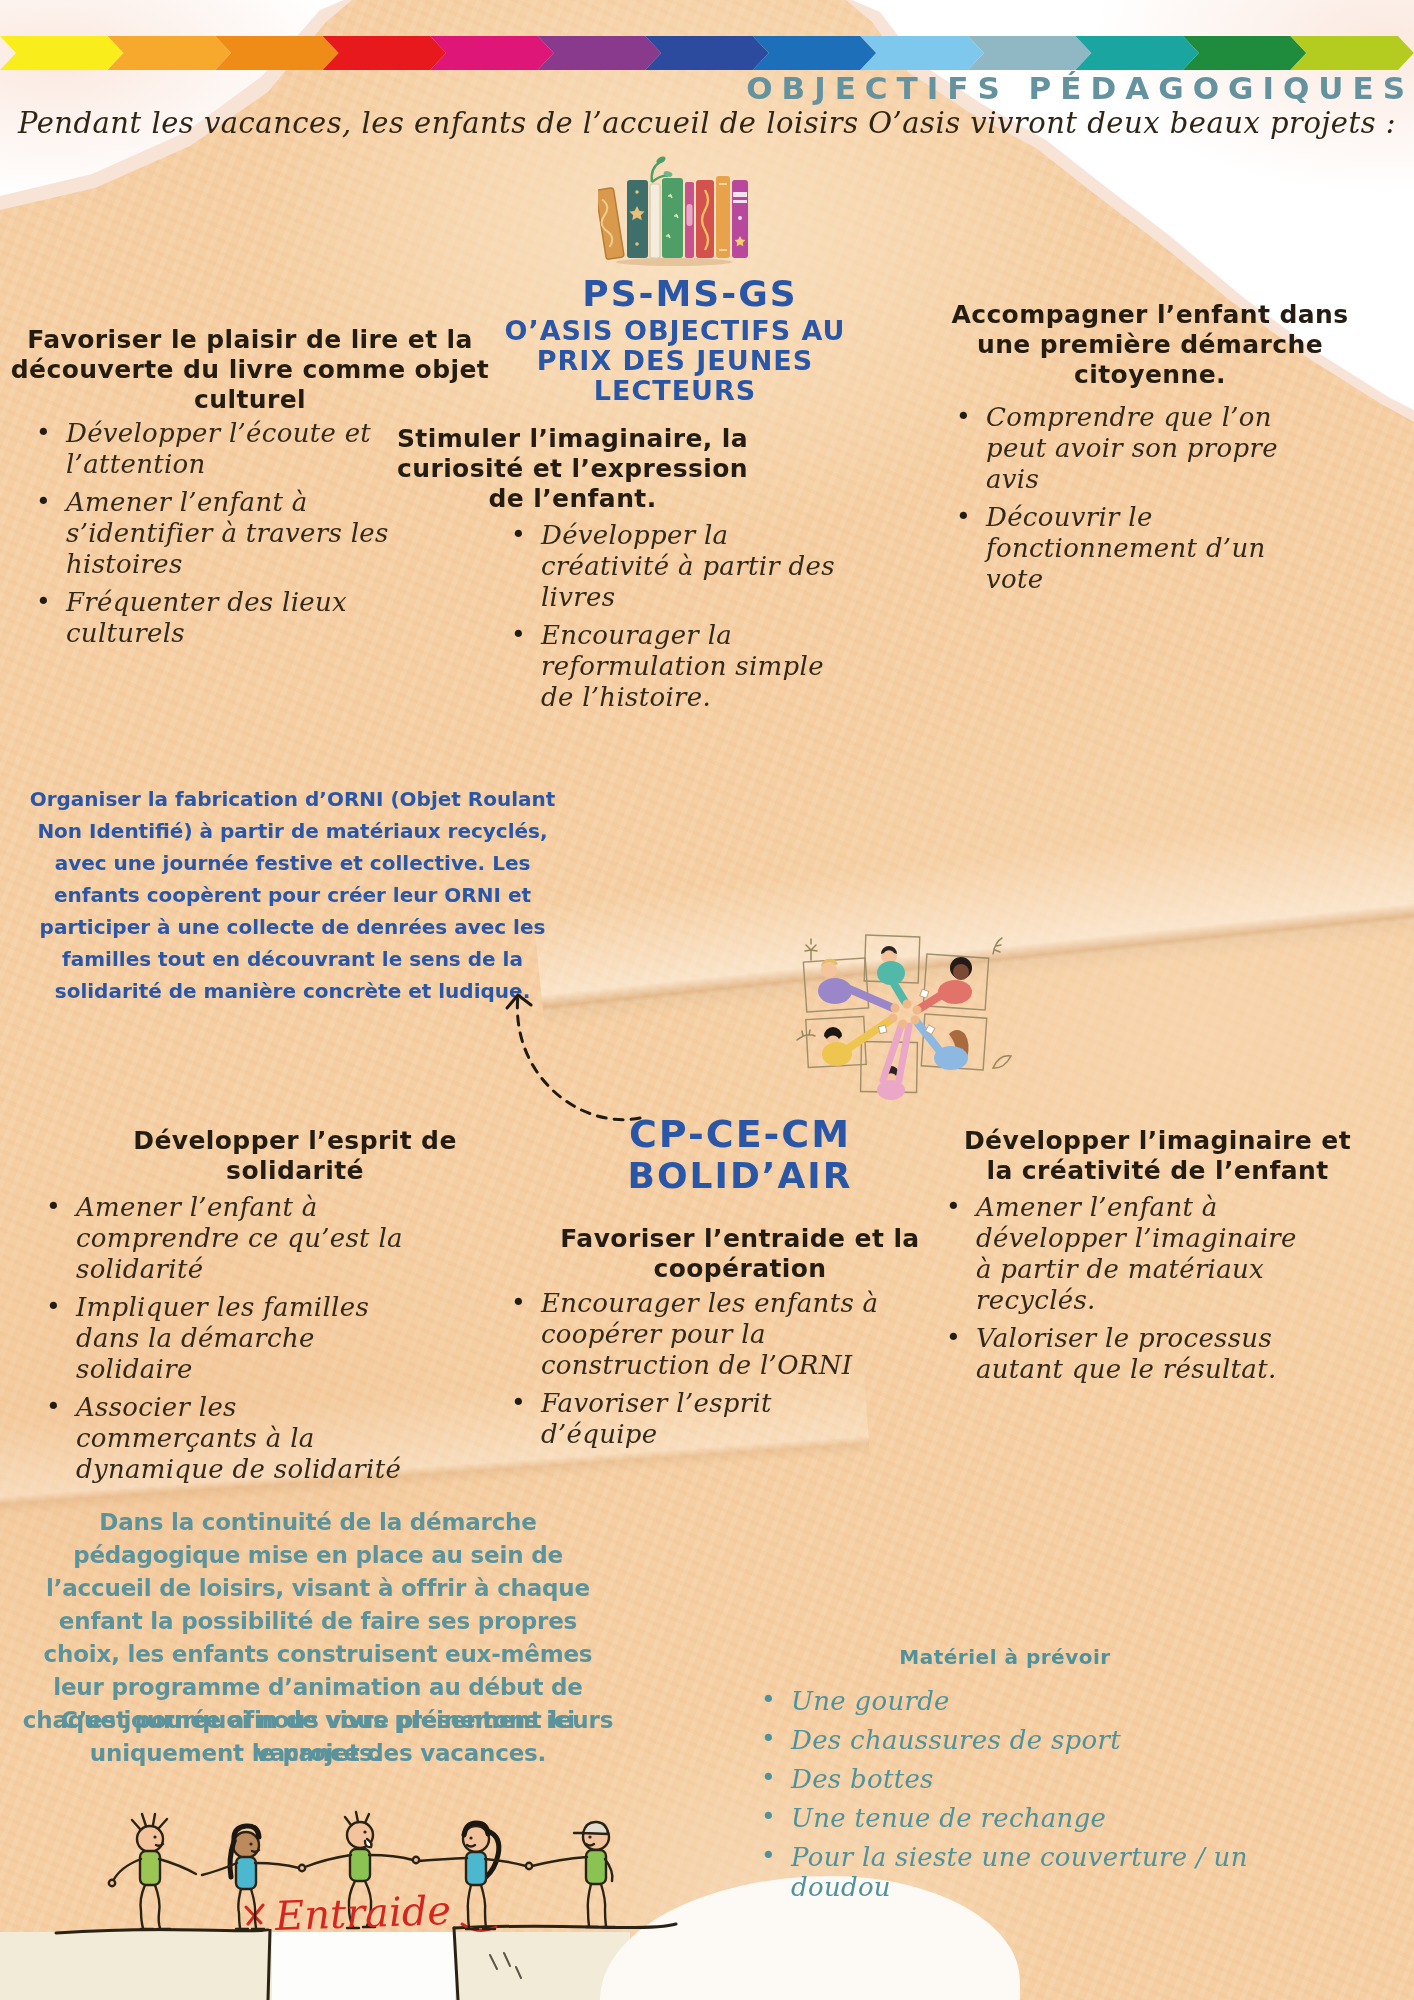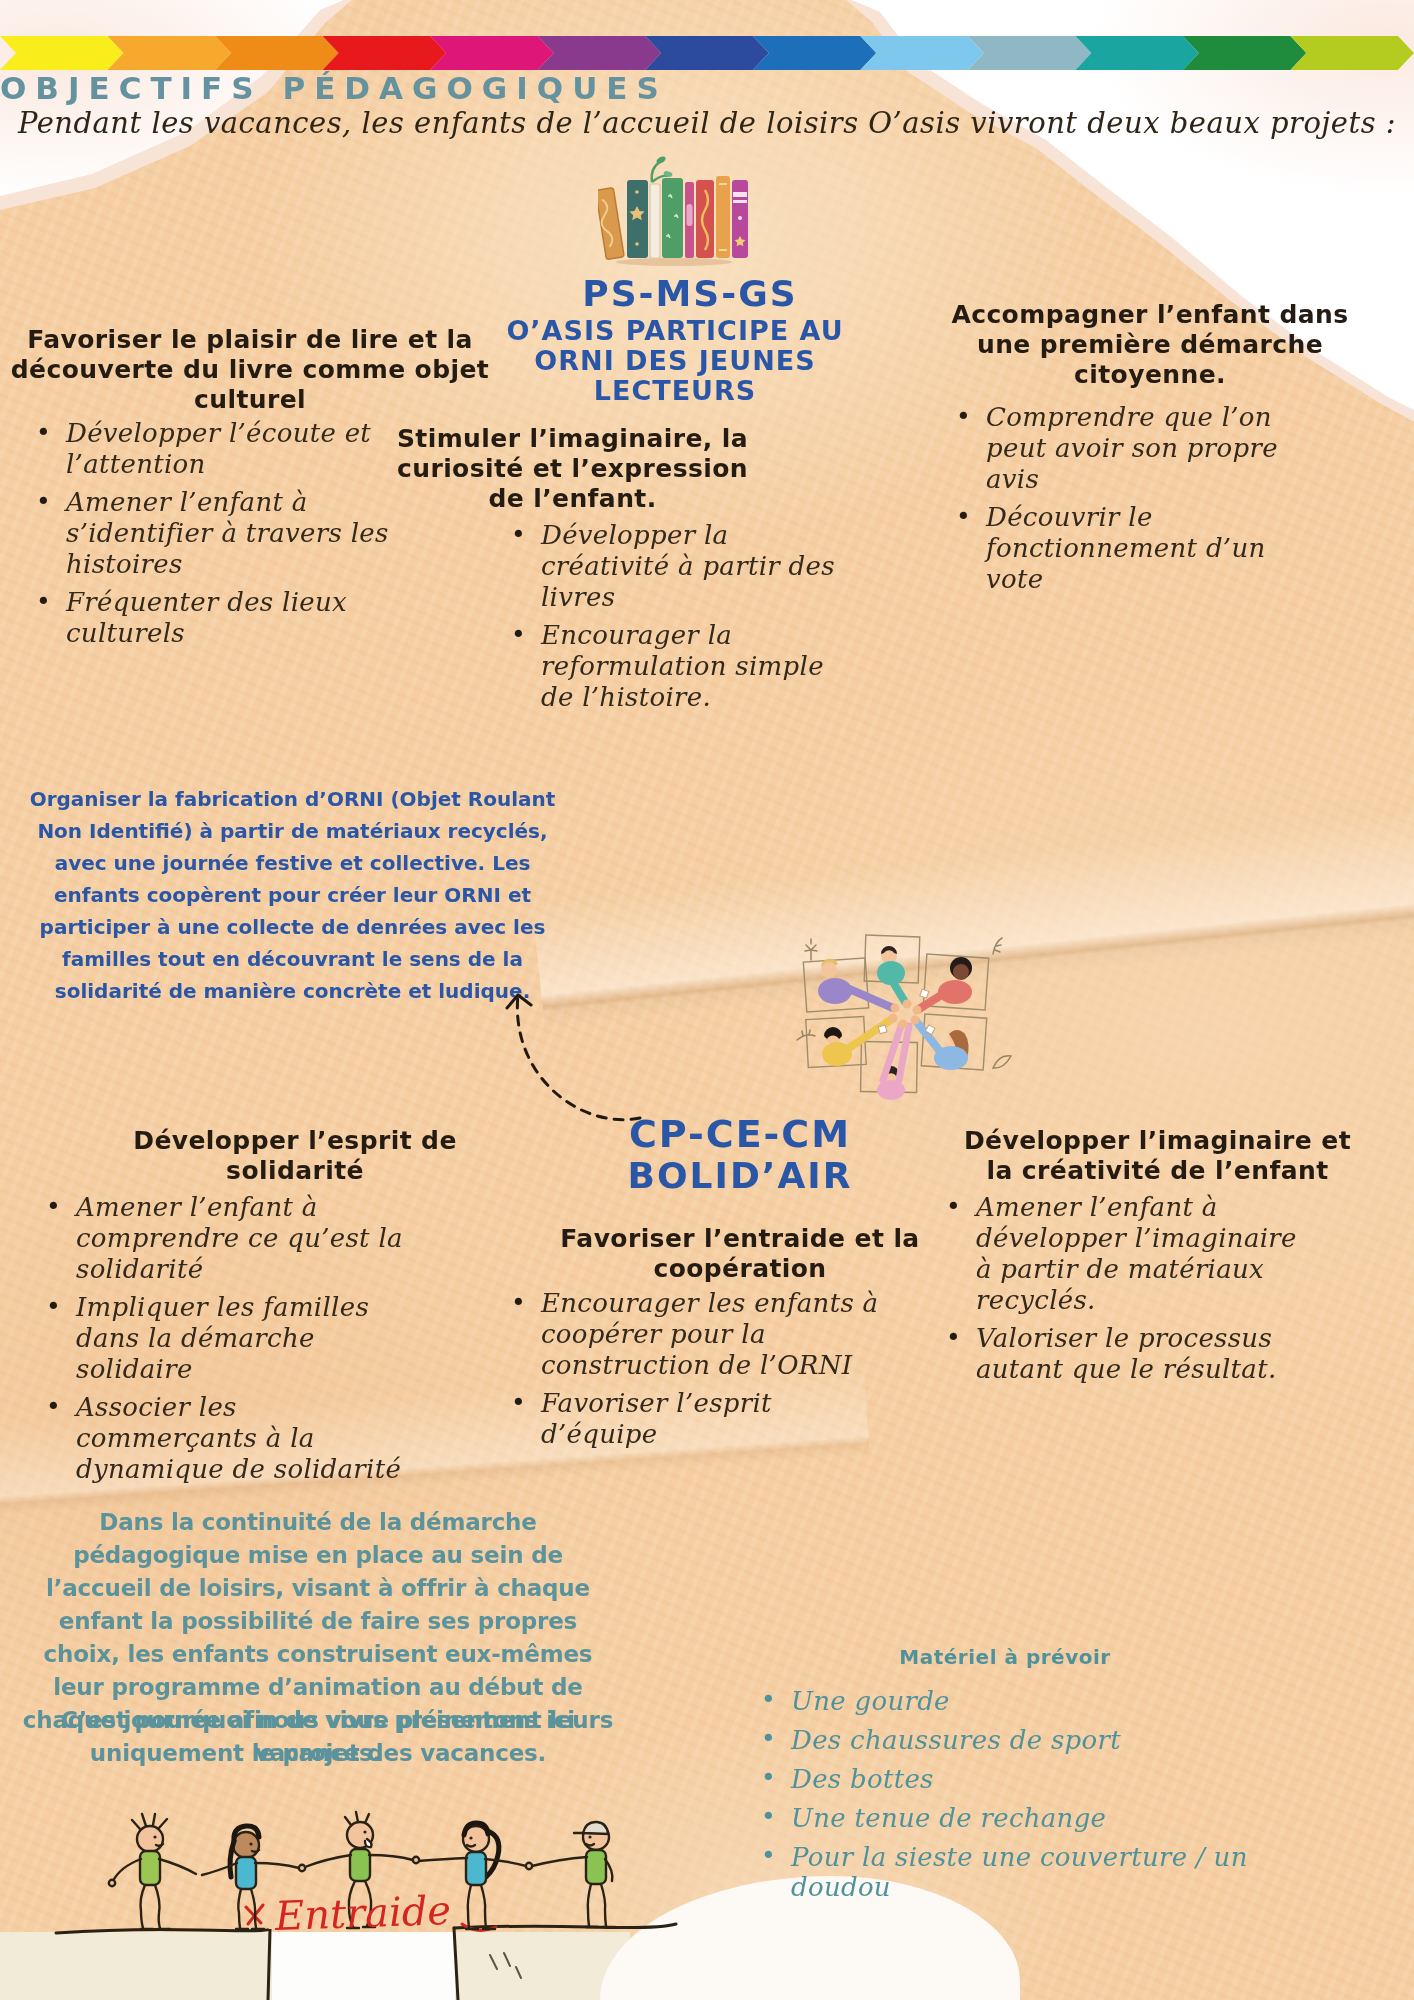--- a/index.html
+++ b/index.html
@@ -25,21 +25,21 @@
      background:linear-gradient(to bottom, rgba(255,248,238,0) 0%, rgba(255,248,238,0.5) 44%, rgba(183,130,78,0.28) 50%, rgba(0,0,0,0.03) 52%, rgba(0,0,0,0) 60%);pointer-events:none;}
   .crease2{position:absolute;left:-80px;top:1395px;width:950px;height:160px;transform:rotate(-4deg);
      background:linear-gradient(to bottom, rgba(255,248,238,0) 0%, rgba(255,248,238,0.35) 46%, rgba(183,130,78,0.15) 51%, rgba(0,0,0,0) 58%);pointer-events:none;}
   
   .rainbow{position:absolute;left:0;top:36px;width:1414px;height:34px;display:flex;}
   .chev{flex:1 1 0;height:100%;margin-left:-16px;
         clip-path:polygon(0 0, calc(100% - 16px) 0, 100% 50%, calc(100% - 16px) 100%, 0 100%, 16px 50%);}
   .chev:first-child{margin-left:0;}
   
   .h{font-weight:700;color:#241c13;letter-spacing:.4px;line-height:1.2;text-align:center;}
-  .title{font-size:31px;letter-spacing:9px;color:#64929e;font-weight:700;text-align:left;width:100%;}
+  .title{font-size:31px;letter-spacing:9px;color:#64929e;font-weight:700;text-align:right;width:100%;}
   .subtitle{font-family:"DejaVu Serif",serif;font-style:italic;font-size:29px;color:#2f2517;text-align:center;width:100%;letter-spacing:.5px;}
   .blue{color:#2a56a8;}
   .grade{font-size:36px;letter-spacing:2px;font-weight:700;text-align:center;}
   .pname{font-size:27px;letter-spacing:1px;font-weight:700;text-align:center;line-height:1.12;}
   .colhead{font-size:25px;}
   .script-list{list-style:none;margin:0;padding:0;font-family:"DejaVu Serif",serif;font-style:italic;font-size:26px;line-height:31px;color:#33281a;letter-spacing:.3px;}
   .script-list li{position:relative;padding-left:36px;margin-bottom:7px;}
   .script-list li::before{content:"•";position:absolute;left:6px;top:-1px;font-style:normal;font-family:"DejaVu Sans",sans-serif;font-size:25px;color:#241c13;}
   .teal-list{color:#4f929c;}
   .teal-list li::before{color:#4f929c;}
@@ -110,21 +110,21 @@
     <rect x="135" y="44" width="14" height="5" fill="#f2e3ee"></rect>
     <rect x="135" y="52" width="14" height="3" fill="#f2e3ee"></rect>
     <path d="M142,88 l1.8,3.6 3.6,.5 -2.7,2.6 .7,3.6 -3.4-1.9 -3.4,1.9 .7-3.6 -2.7-2.6 3.6-.5 z" fill="#f0d070"></path>
     <circle cx="142" cy="70" r="2" fill="#f2e3ee"></circle>
     <path d="M54,34 q-2,-14 8,-20 M54,34 q10,-8 16,-6" fill="none" stroke="#4f9e68" stroke-width="2.4"></path>
     <ellipse cx="63" cy="12" rx="5" ry="3" transform="rotate(-30 63 12)" fill="#4f9e68"></ellipse>
     <ellipse cx="70" cy="26" rx="4.5" ry="2.6" transform="rotate(15 70 26)" fill="#6fb585"></ellipse>
   </svg>
 
   <div class="abs h blue grade" style="left:520px;top:272px;width:340px;">PS-MS-GS</div>
-  <div class="abs h blue pname" style="left:495px;top:316px;width:360px;">O’ASIS PARTICIPE AU ORNI DES JEUNES LECTEURS</div>
+  <div class="abs h blue pname" style="left:495px;top:316px;width:360px;">O’ASIS OBJECTIFS AU PRIX DES JEUNES LECTEURS</div>
 
   <div class="abs h colhead" style="left:10px;top:325px;width:480px;">Favoriser le plaisir de lire et la découverte du livre comme objet culturel</div>
   <ul class="abs script-list" style="left:30px;top:418px;width:410px;">
     <li>Développer l’écoute et l’attention</li>
     <li>Amener l’enfant à s’identifier à travers les histoires</li>
     <li>Fréquenter des lieux culturels</li>
   </ul>
 
   <div class="abs h colhead" style="left:375px;top:424px;width:395px;">Stimuler l’imaginaire, la curiosité et l’expression de l’enfant.</div>
   <ul class="abs script-list" style="left:505px;top:520px;width:330px;">

